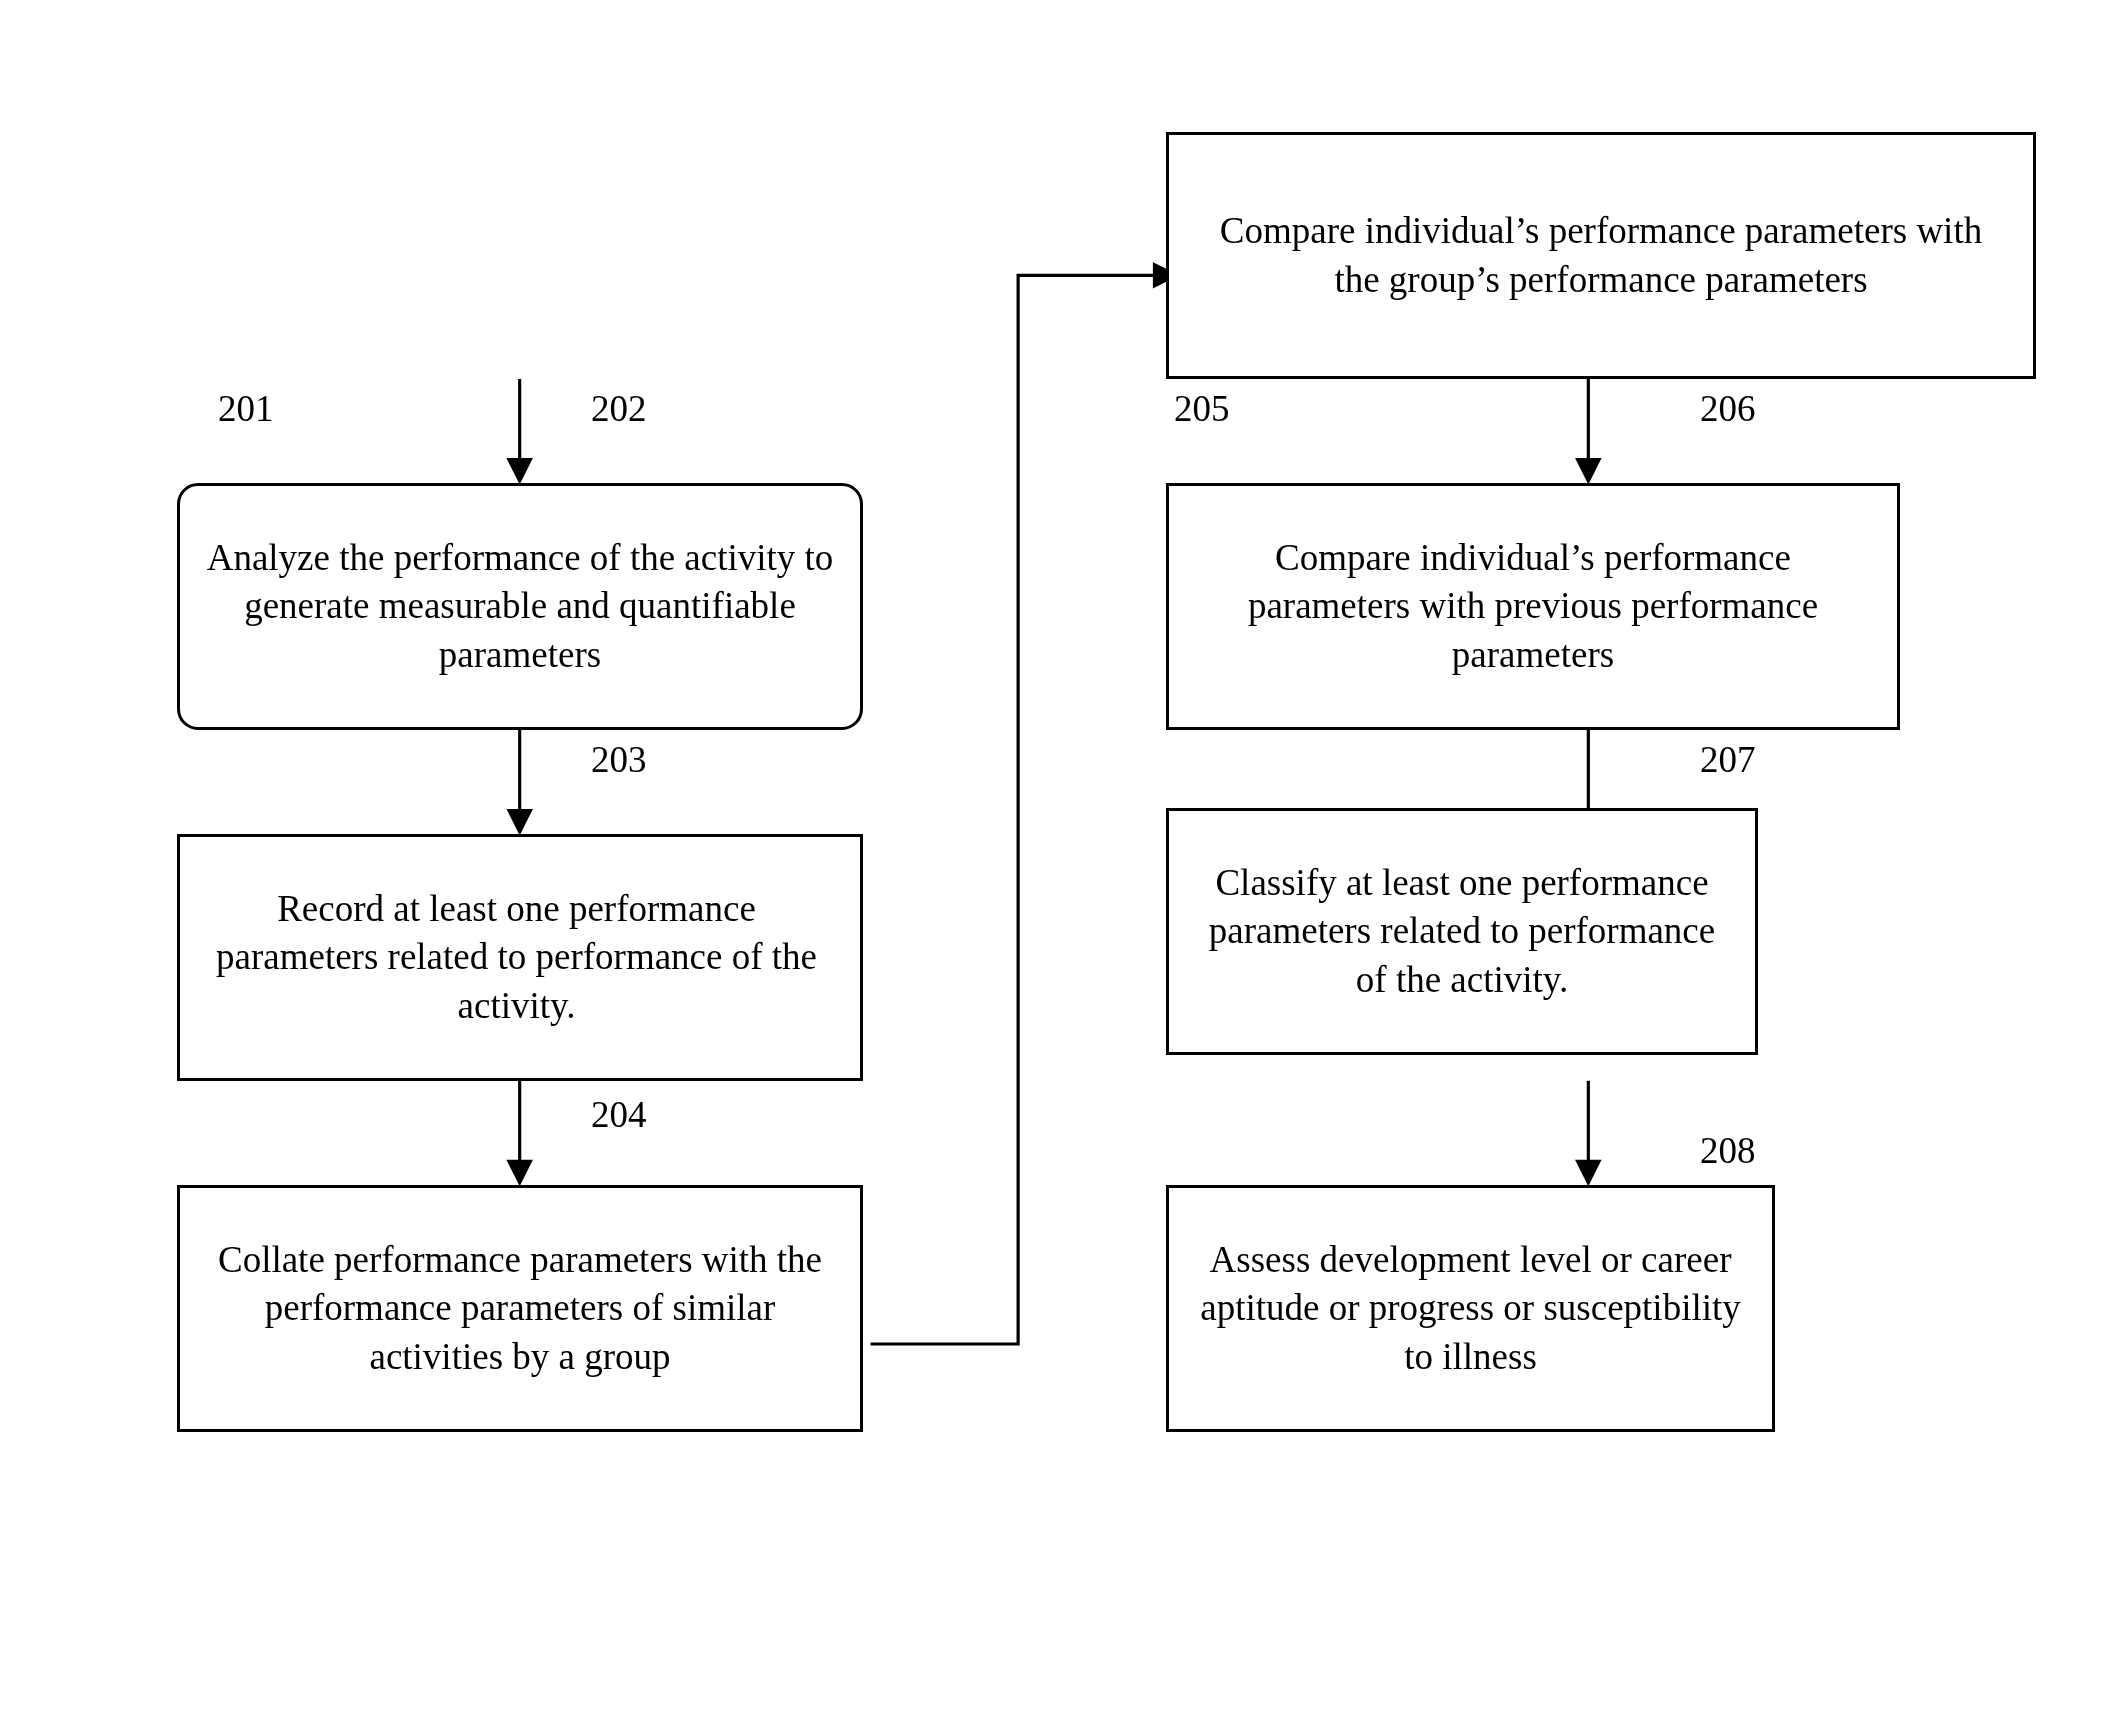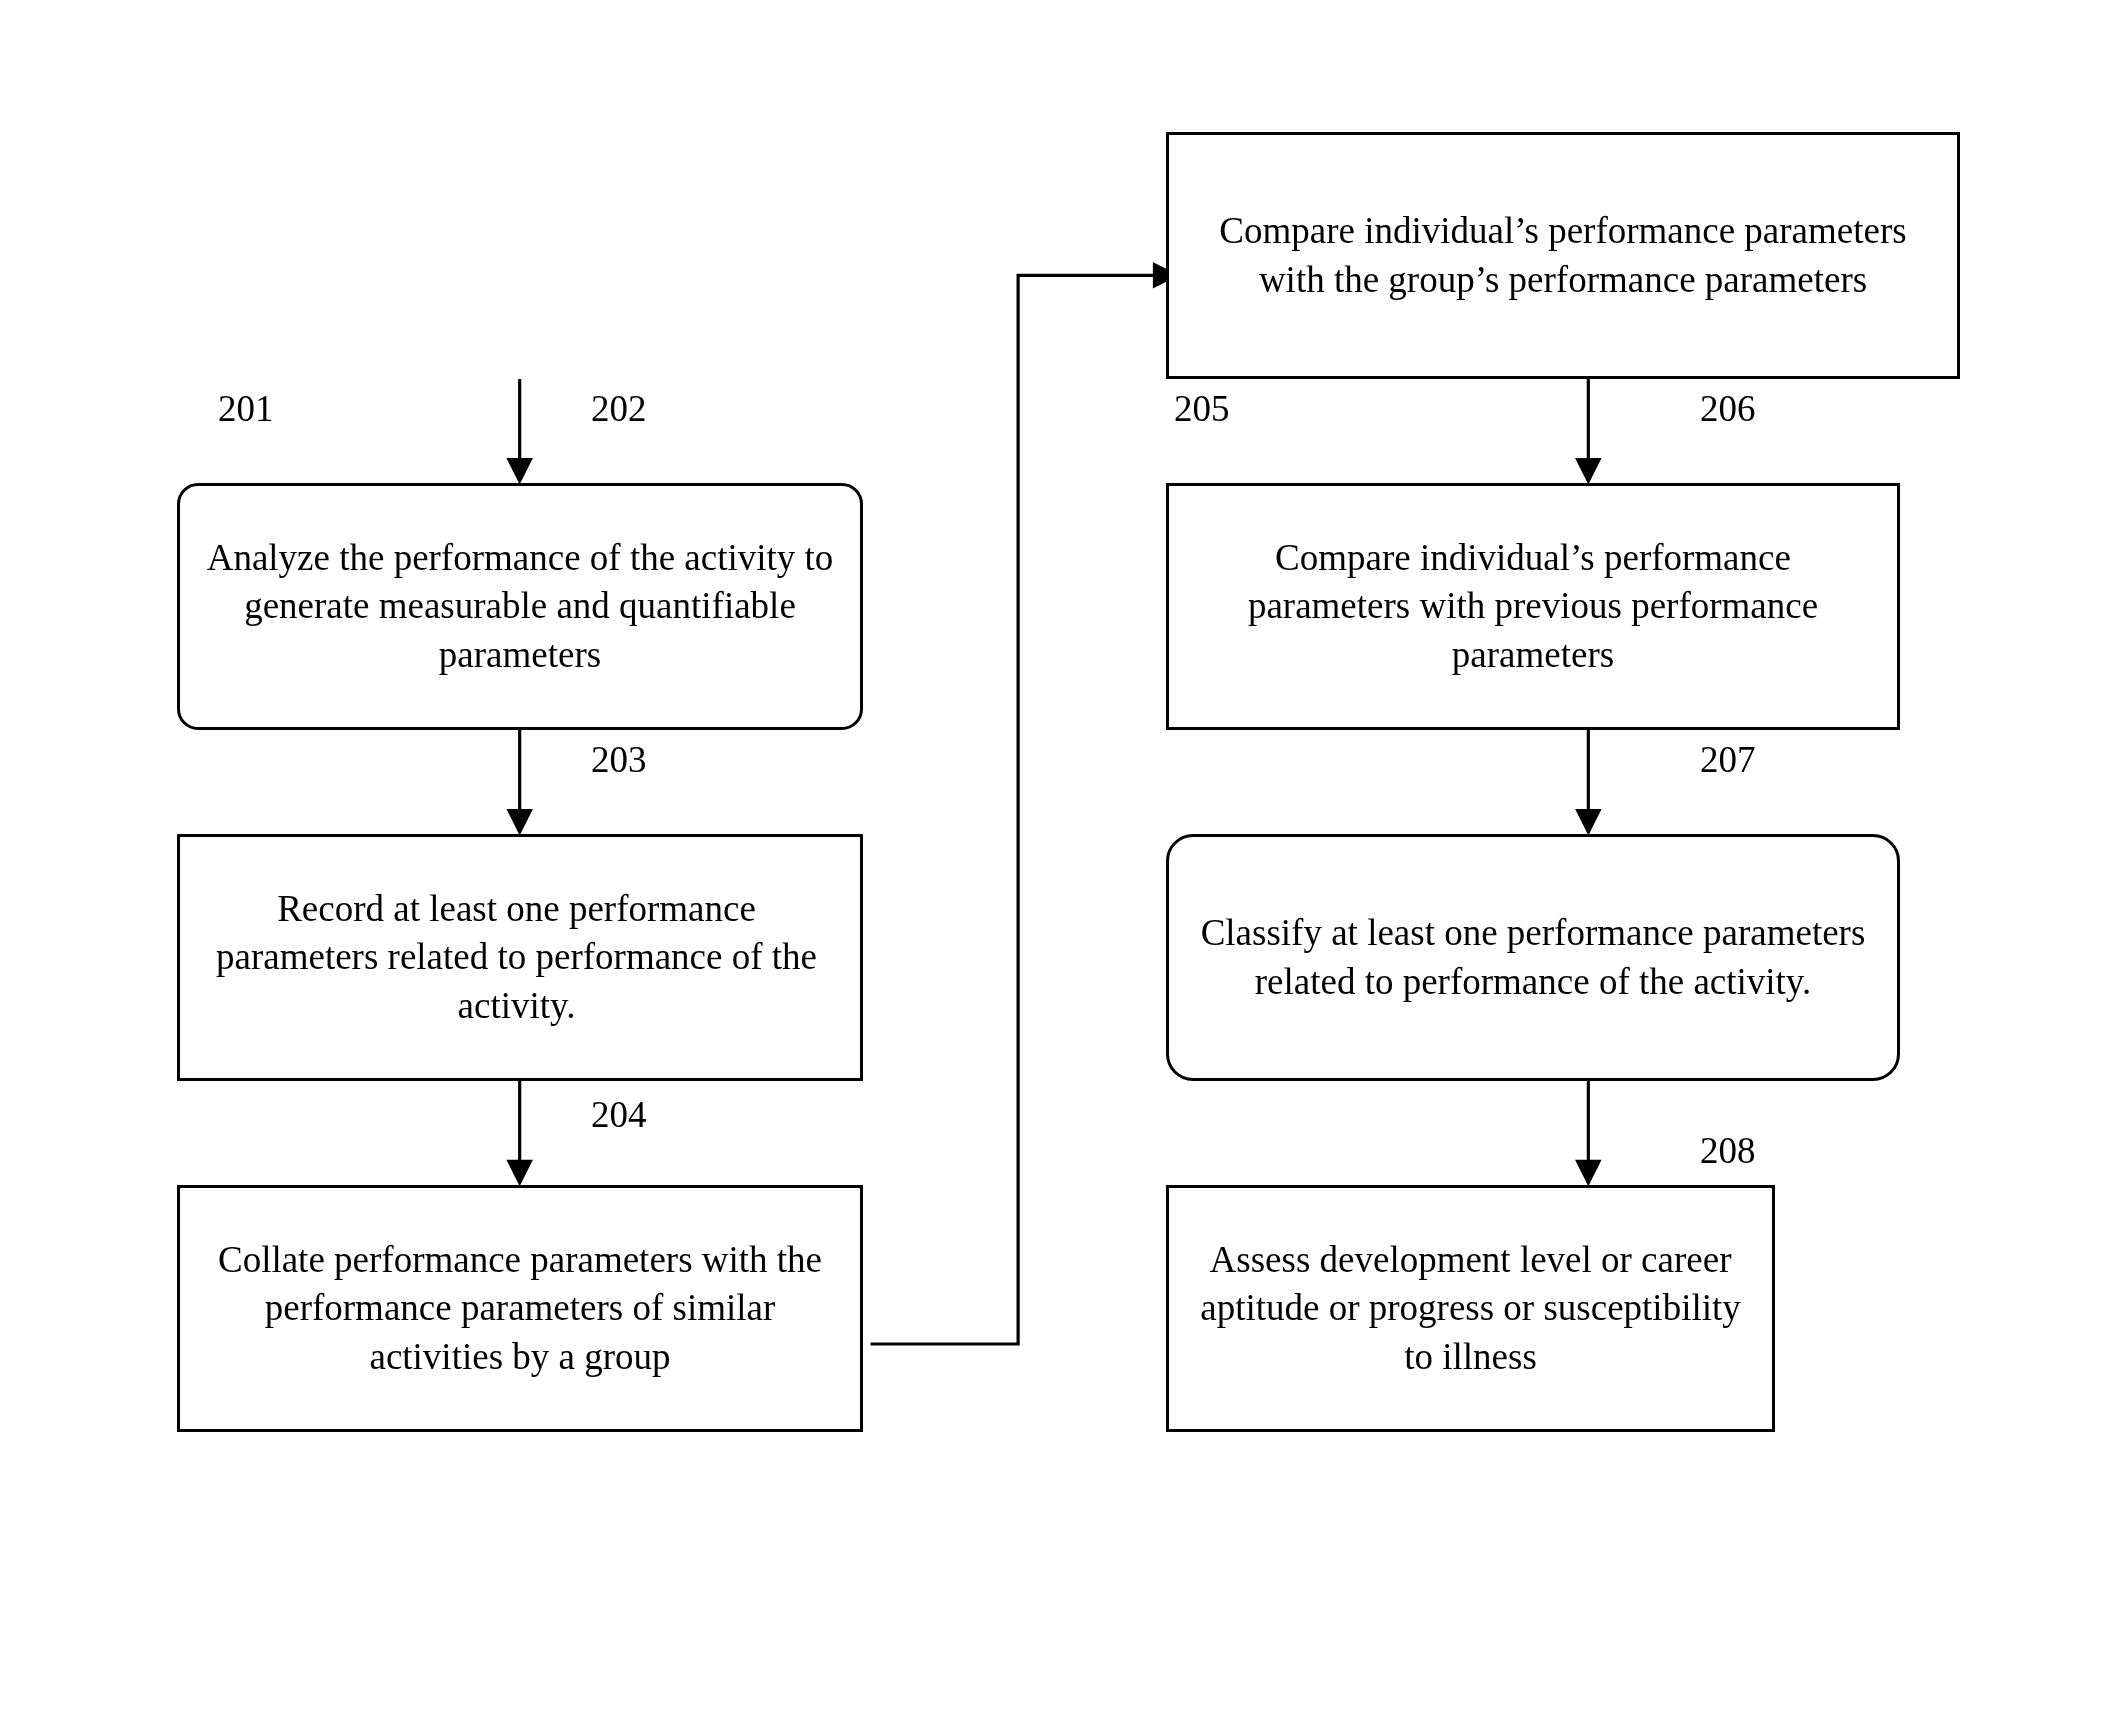--- a/index.html
+++ b/index.html
@@ -100,32 +100,32 @@
 
     <div class="box" style="left:80px; top:766px; width:686px; height:247px;padding-left:17px;">
       <span>Record at least one performance parameters related to performance of the activity.</span>
     </div>
     <div class="label" style="left:494px; top:1025px;">204</div>
 
     <div class="box" style="left:80px; top:1117px; width:686px; height:247px;">
       <span>Collate performance parameters with the performance parameters of similar activities by a group</span>
     </div>
 
-    <div class="box" style="left:1069px; top:64px; width:794px; height:247px;">
+    <div class="box" style="left:1069px; top:64px; width:870px; height:247px;">
       <span>Compare individual’s performance parameters with the group’s performance parameters</span>
     </div>
     <div class="label" style="left:1077px; top:319px;">205</div>
     <div class="label" style="left:1603px; top:319px;">206</div>
 
     <div class="box" style="left:1069px; top:415px; width:734px; height:247px;align-items:center;">
       <span>Compare individual’s performance parameters with previous performance parameters</span>
     </div>
     <div class="label" style="left:1603px; top:670px;">207</div>
 
-    <div class="box" style="left:1069px; top:766px; width:734px; height:247px;border-radius:27px;">
+    <div class="box" style="left:1069px; top:740px; width:592px; height:247px;">
       <span>Classify at least one performance parameters related to performance of the activity.</span>
     </div>
     <div class="label" style="left:1603px; top:1025px;margin-top:36px;">208</div>
 
     <div class="box" style="left:1069px; top:1117px; width:609px; height:247px;">
       <span>Assess development level or career aptitude or progress or susceptibility to illness</span>
     </div>
 
   </div>
 </div>

